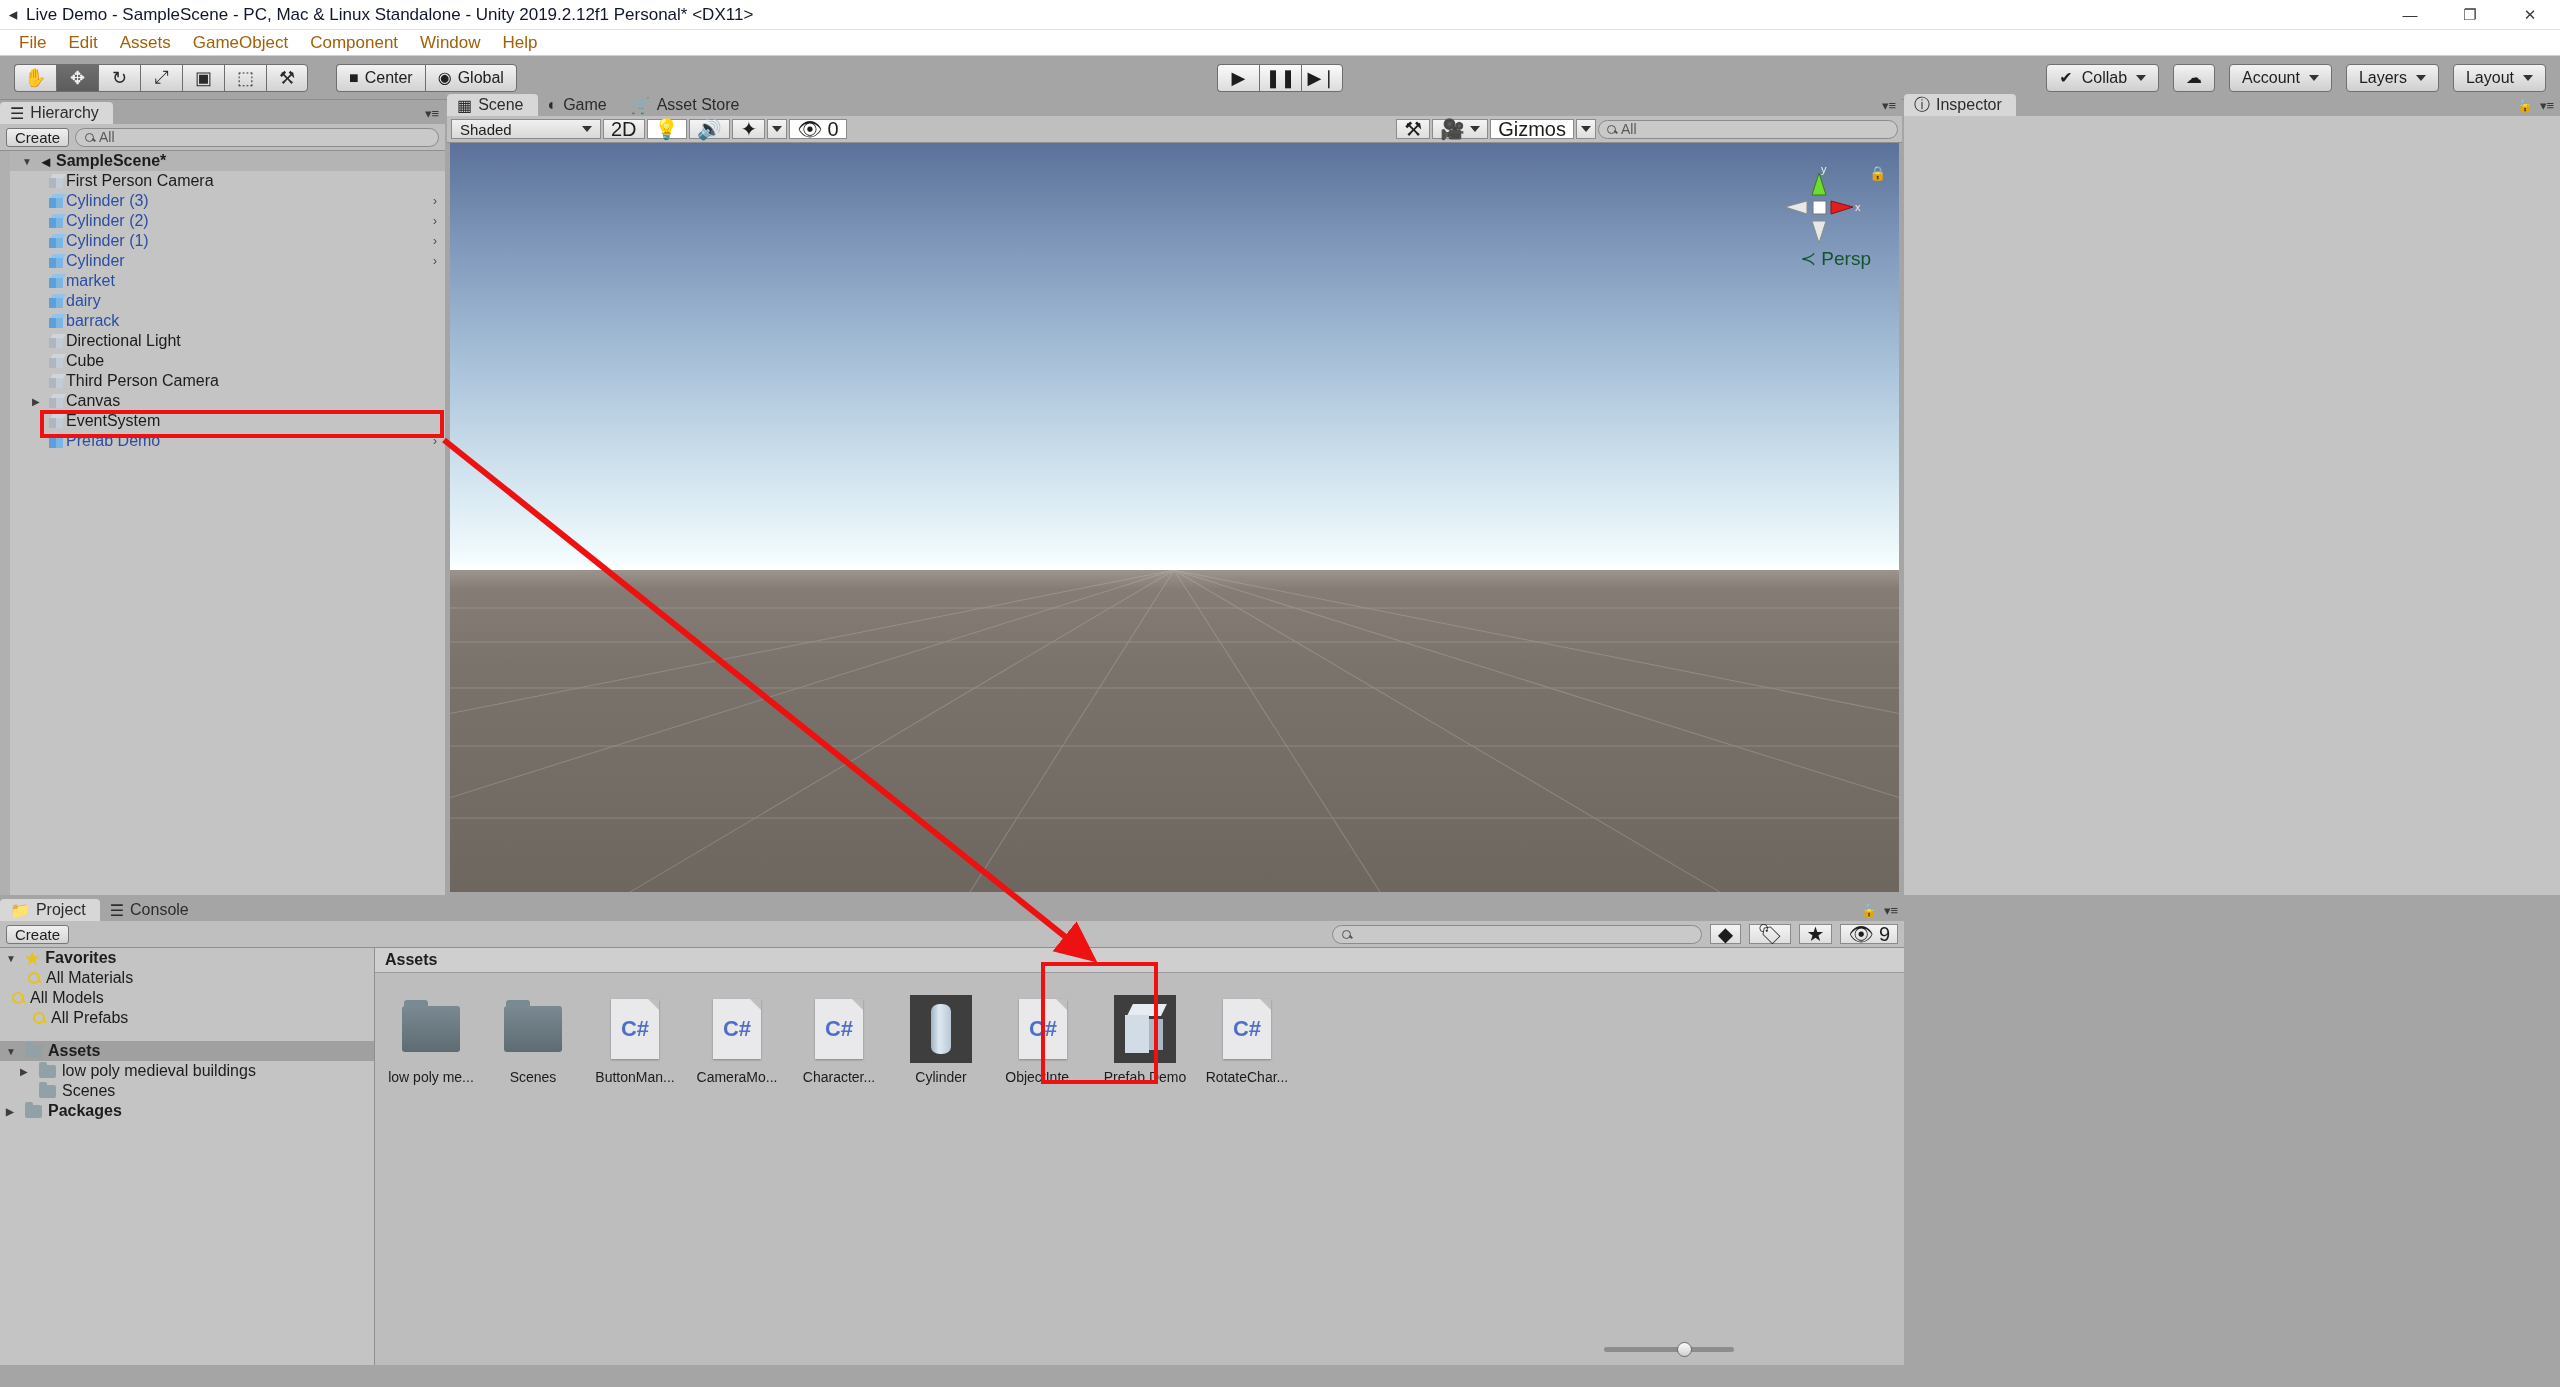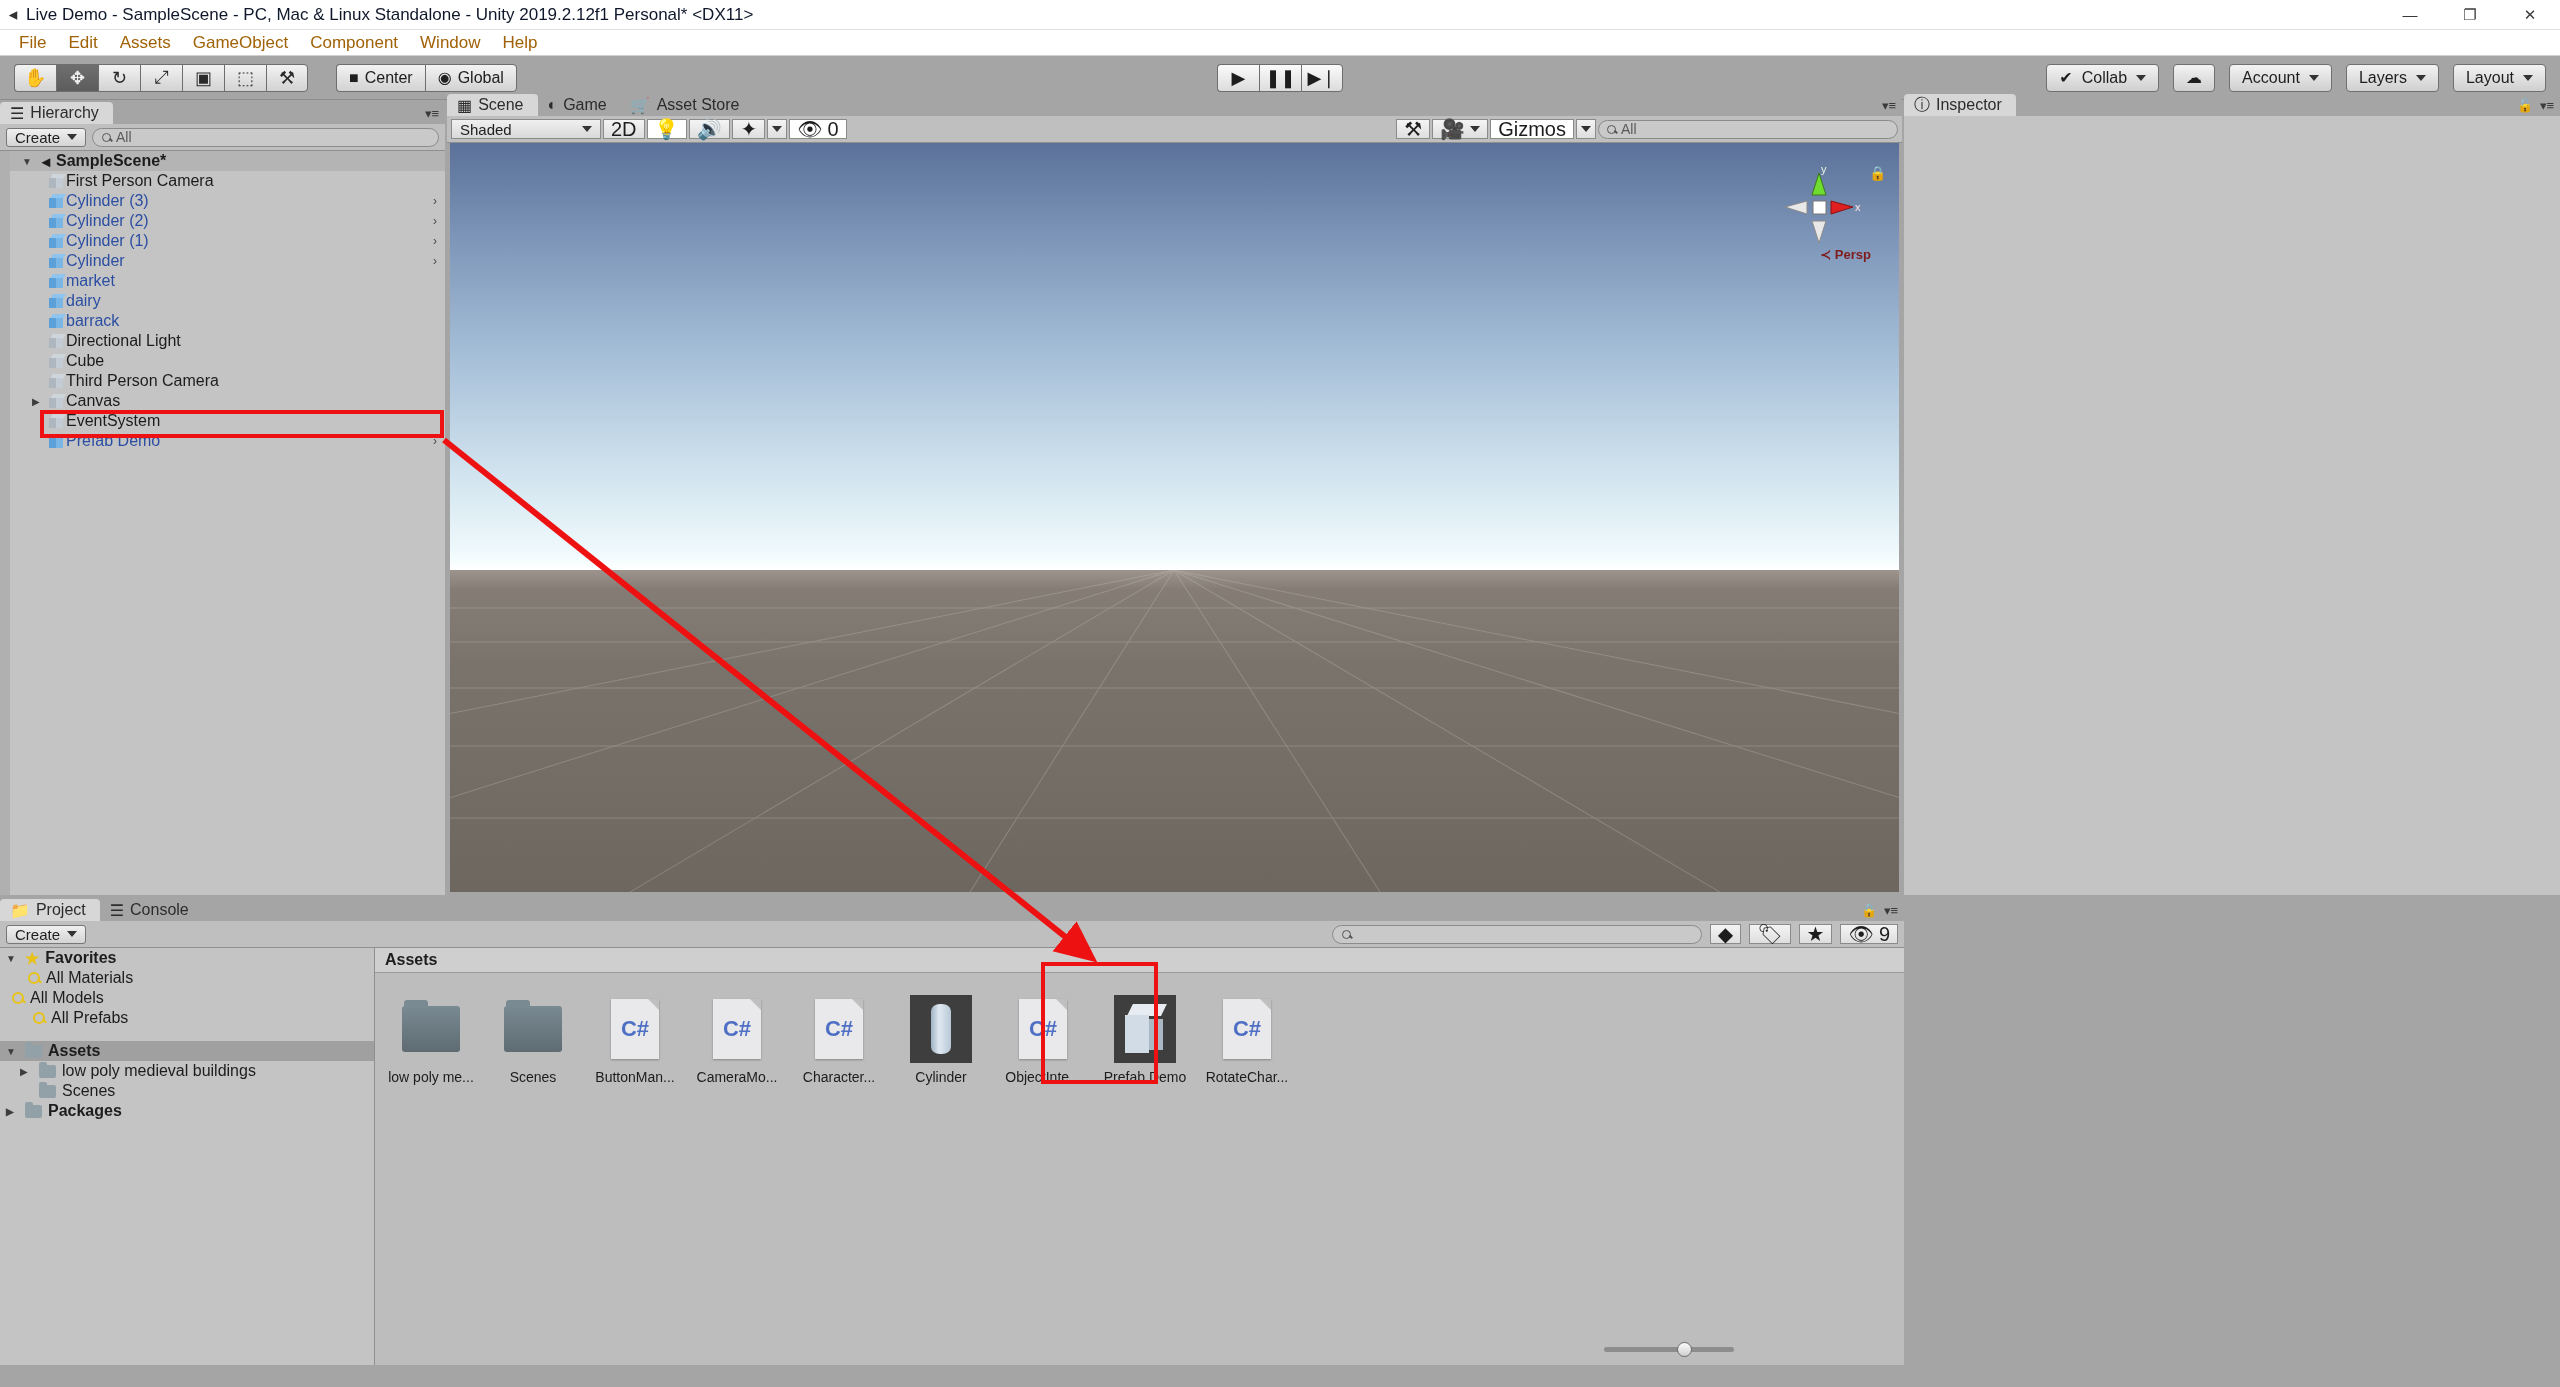--- a/index.html
+++ b/index.html
@@ -74,21 +74,21 @@
   .ptab { height:22px; padding:0 14px 0 10px; display:flex; align-items:center; gap:6px;
           font-size:16px; color:#2c2c2c; background:transparent; }
   .ptab.active { background:#d7d7d7; border-radius:4px 4px 0 0; }
   .tabbar-right { position:absolute; right:6px; bottom:3px; display:flex; gap:6px;
                   align-items:center; color:#3a3a3a; font-size:13px; }
 
   .subbar { height:27px; background:#bfbfbf; display:flex; align-items:center;
             padding:0 6px; gap:6px; border-bottom:1px solid #8f8f8f; }
   .createbtn { height:19px; padding:0 8px; display:flex; align-items:center; gap:7px;
                background:linear-gradient(#f0f0f0,#d4d4d4); border:1px solid #777;
-               border-radius:3px; font-size:15px; }
+               border-radius:3px; font-size:15px;flex-direction:column; }
   .searchfield {
     flex:1; height:19px; background:#c9c9c9; border:1px solid #8b8b8b;
     border-radius:10px; display:flex; align-items:center; padding:0 9px; gap:5px;
     font-size:14px; color:#5a5a5a;
   }
   .mag { width:9px;height:9px;border:1.6px solid #555;border-radius:50%; position:relative; flex:none;}
   .mag:after { content:""; position:absolute; width:4px;height:1.6px;background:#555;
                right:-3px; bottom:0px; transform:rotate(45deg); }
 
   
@@ -140,21 +140,21 @@
   .sq { height:20px; min-width:30px; padding:0 7px; display:flex; align-items:center;
         justify-content:center; gap:5px; background:linear-gradient(#f4f4f4,#dedede);
         border:1px solid #8b8b8b; font-size:20px; }
   .sq.on { background:#ffffff; }
   .scene-search { width:300px; height:19px; background:#c9c9c9; border:1px solid #8b8b8b;
                   border-radius:10px; display:flex; align-items:center; padding:0 8px;
                   gap:5px; font-size:14px; color:#5a5a5a; }
 
   
   .gizmo { position:absolute; right:34px; top:18px; width:92px; height:100px; }
-  .persp { position:absolute; right:28px; top:104px; font-size:13px; color:#7f1d1d;font-weight:bold; }
+  .persp { position:absolute; right:28px; top:104px; font-size:19px; color:#14532d; }
 
   
   .inspector { position:absolute; left:1904px; top:92px; width:656px; height:803px;
                background:#a5a5a5; }
   .insp-body { position:absolute; left:0; top:24px; width:100%; bottom:0; background:#c4c4c4; }
 
   
   .project { position:absolute; left:0; top:897px; width:1904px; height:468px;
              background:#a5a5a5; }
   .proj-tabs { height:24px; }

